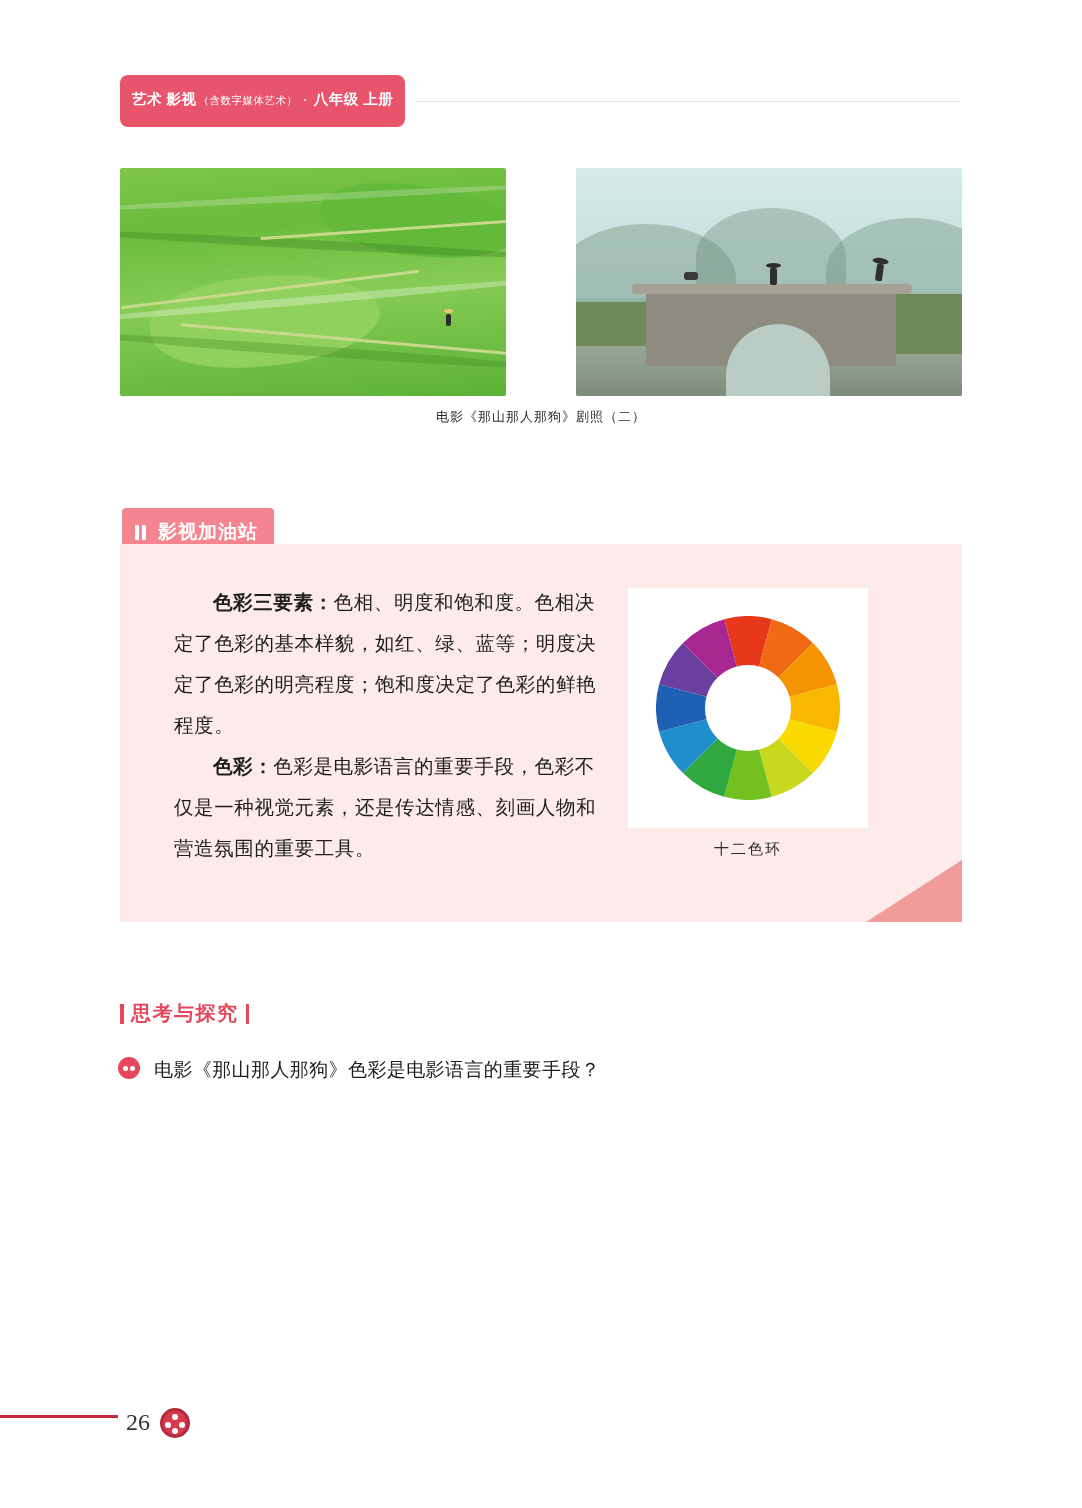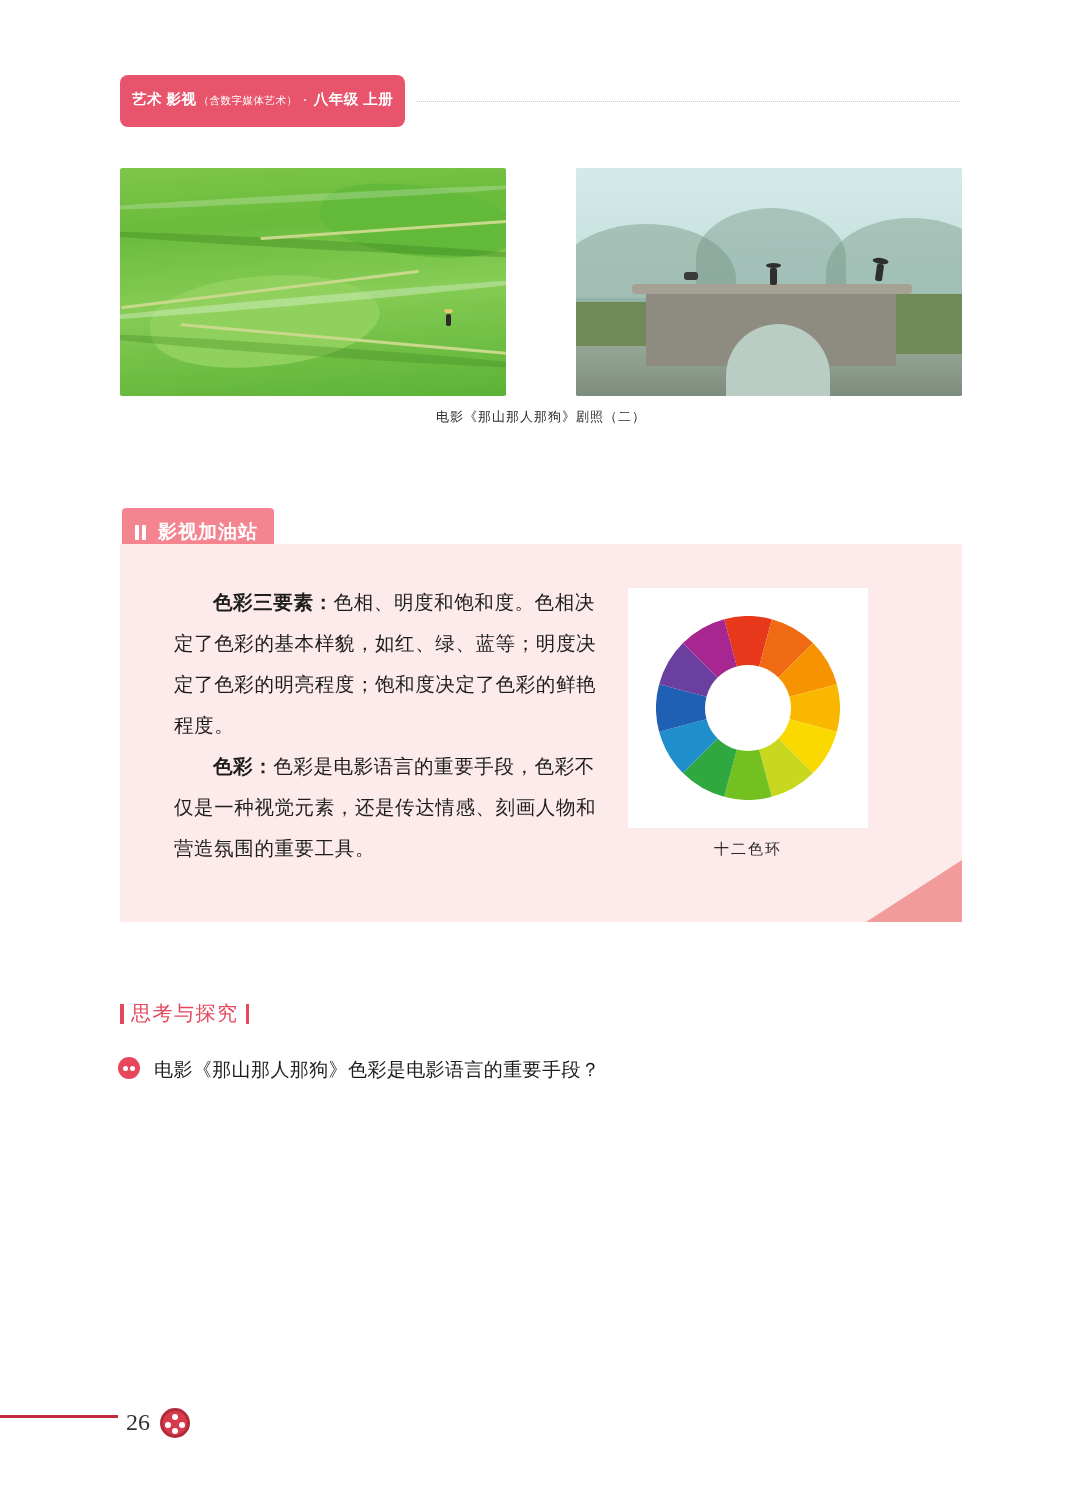--- a/index.html
+++ b/index.html
@@ -305,21 +305,21 @@
 
   
   .think-title {
     position: absolute;
     top: 1000px;
     left: 120px;
     display: flex;
     align-items: center;
     color: #e4485c;
     font-size: 20px;
-    font-weight: normal;
+    font-weight: bold;
     letter-spacing: 1.5px;
   }
   .think-title .bar {
     width: 4px;
     height: 20px;
     background: #e4485c;
     margin-right: 7px;
   }
   .think-title .bar-end {
     width: 3px;

